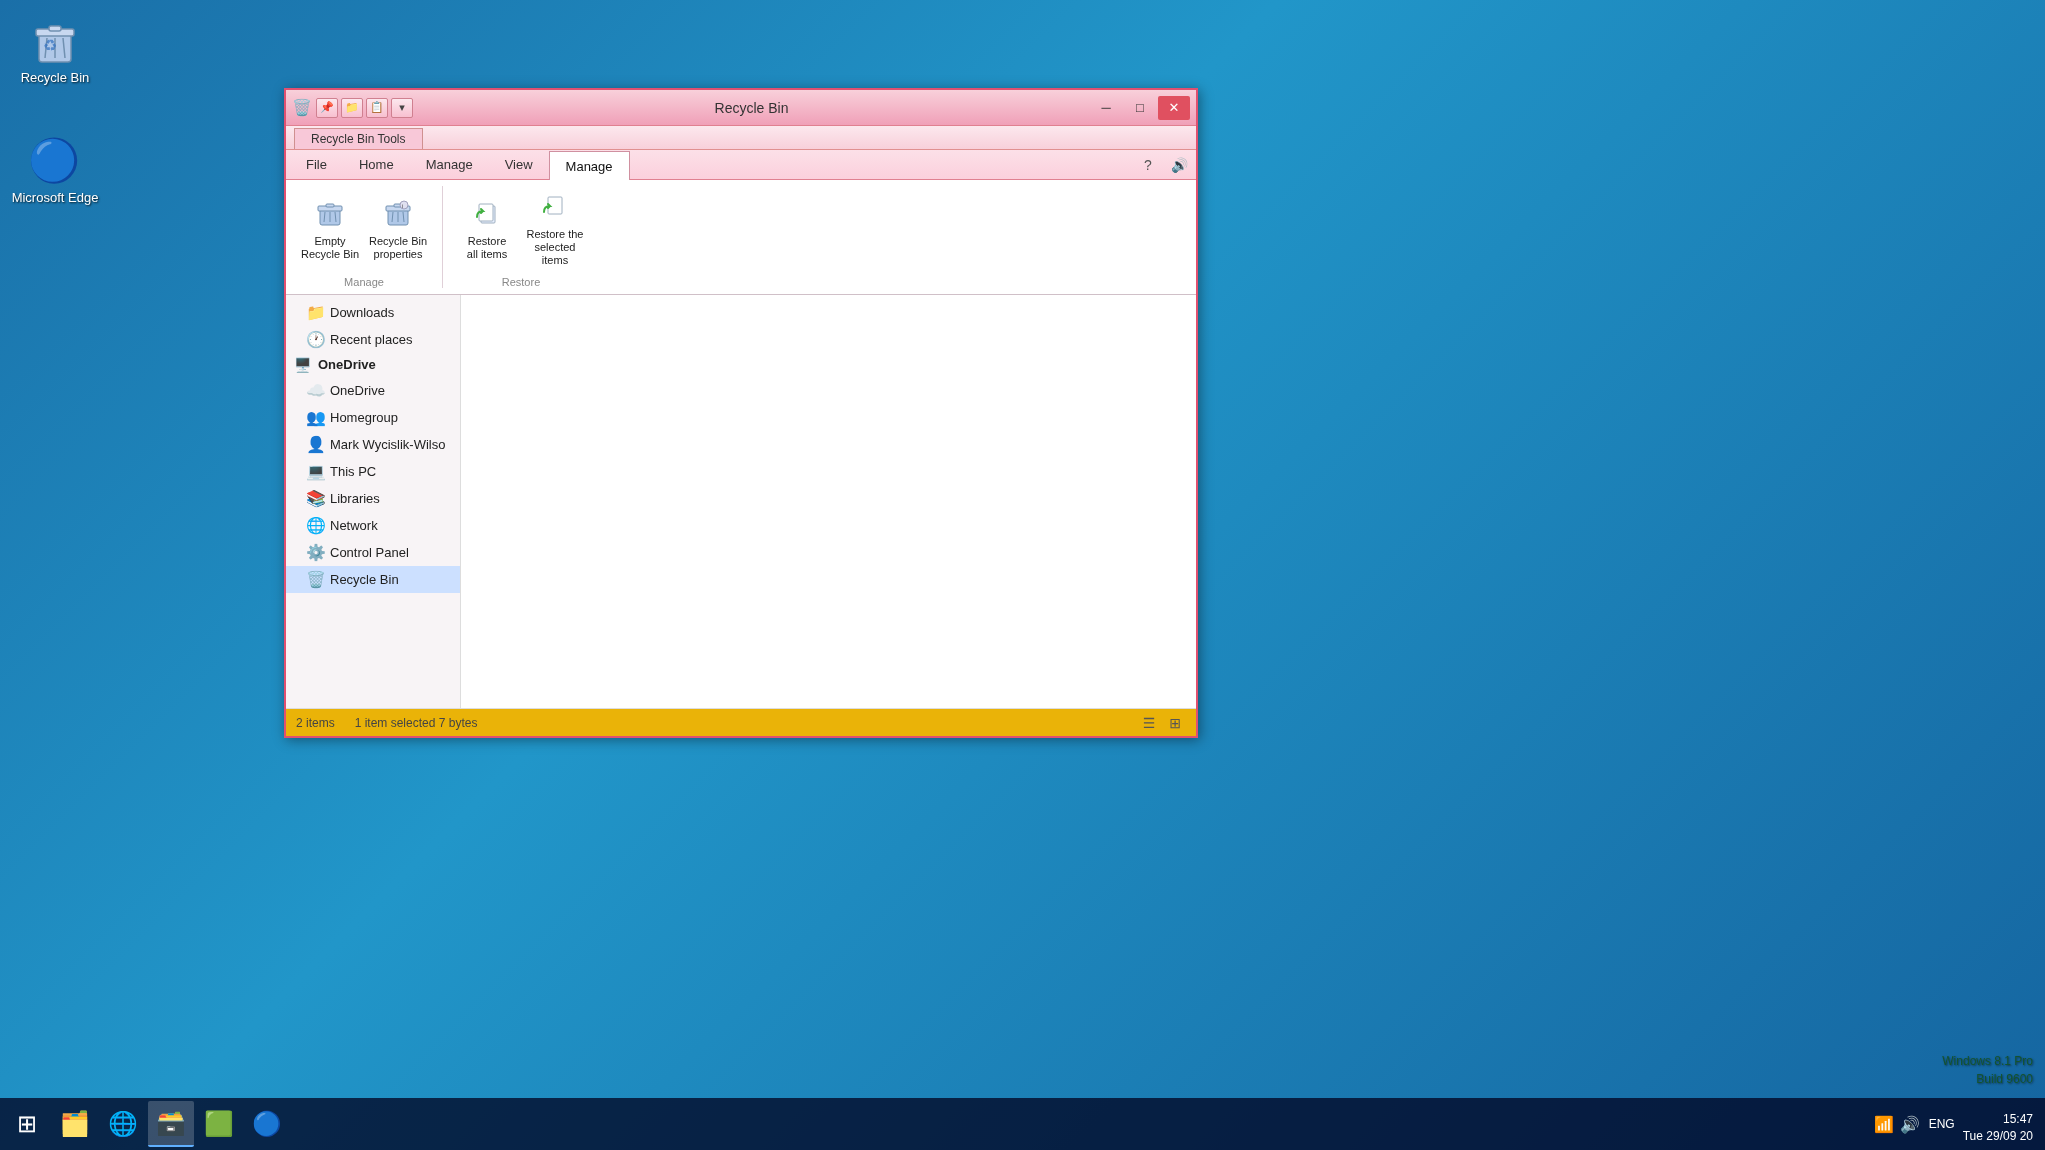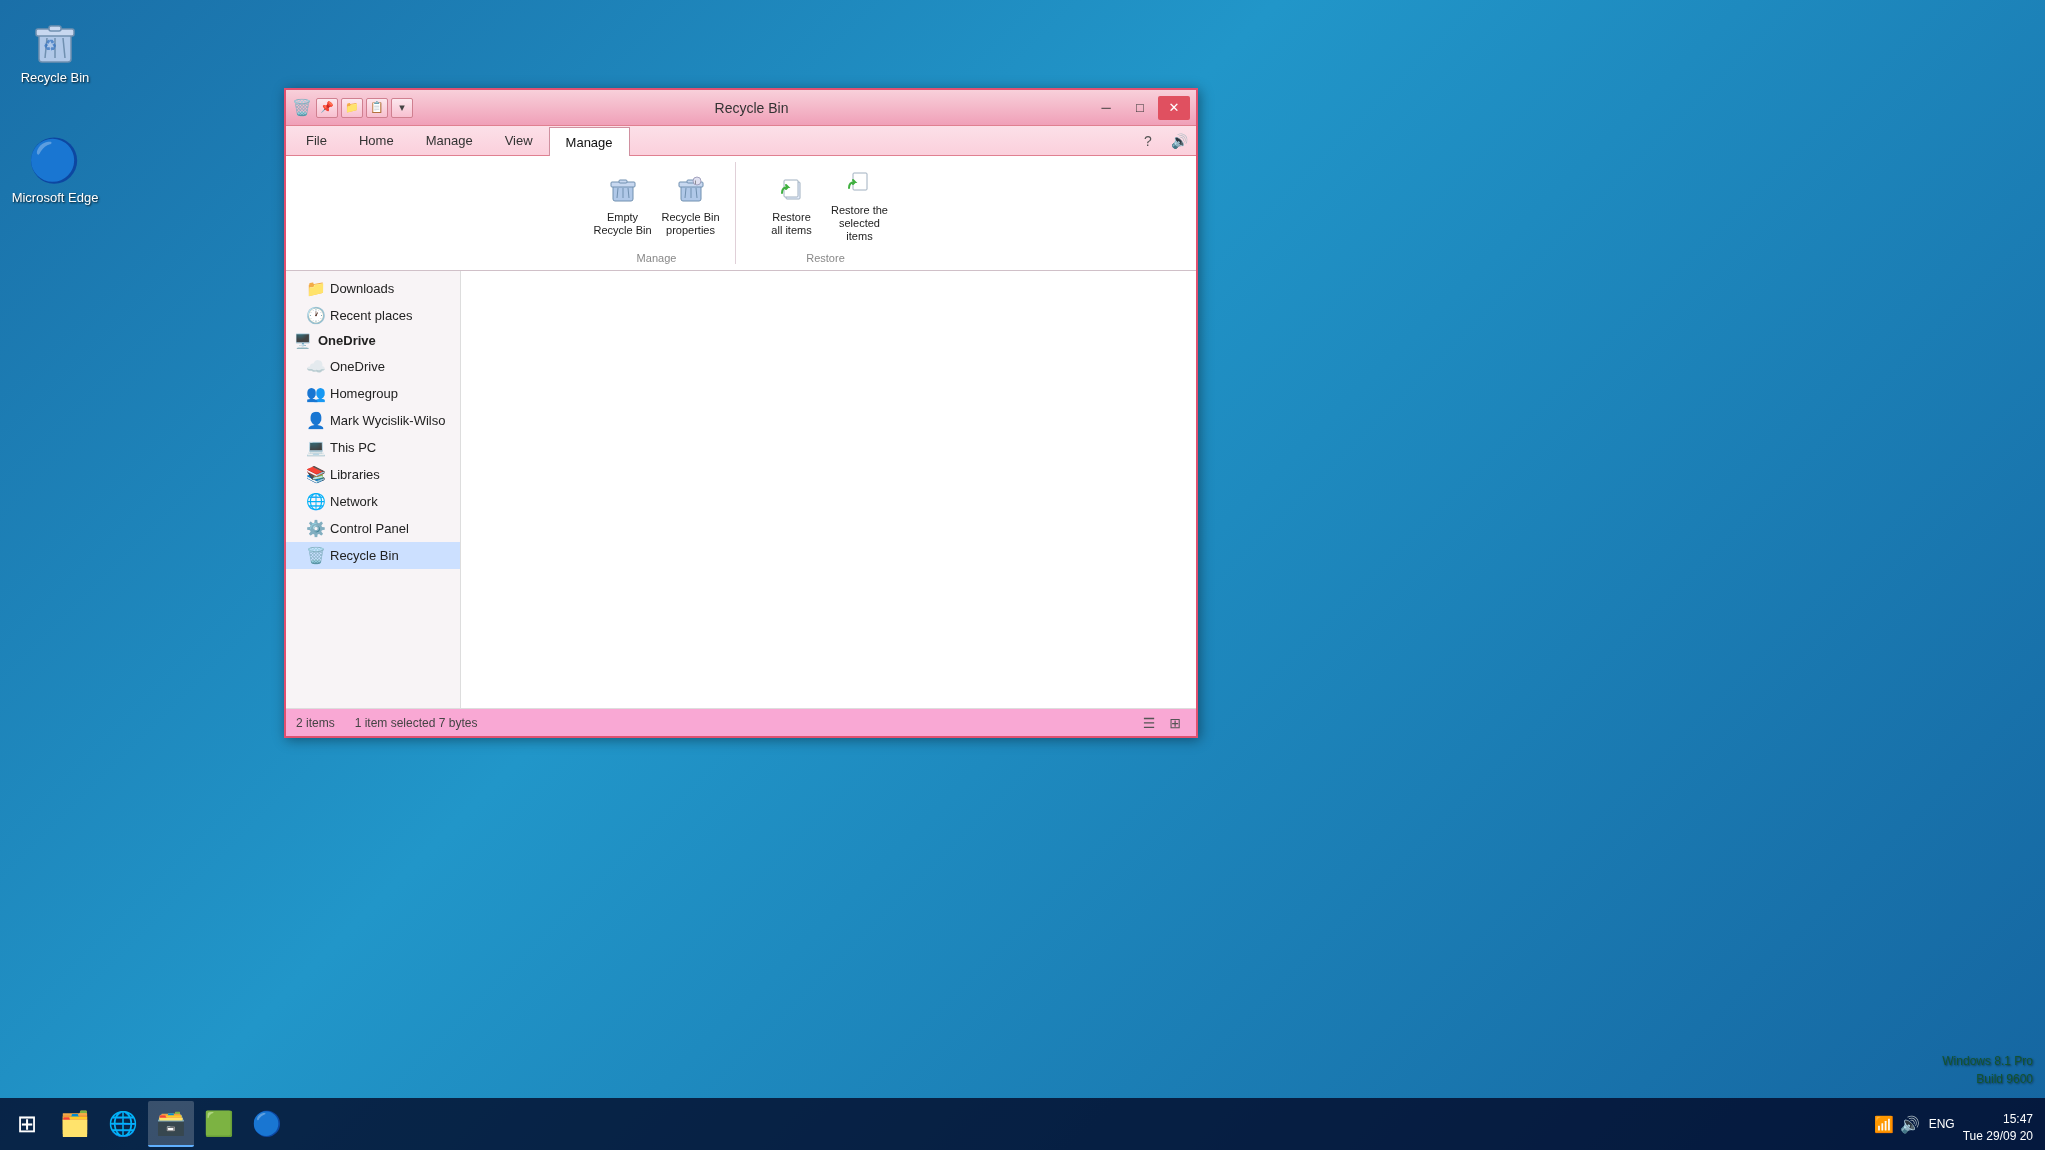--- a/index.html
+++ b/index.html
@@ -194,25 +194,24 @@
       justify-content: center;
       font-size: 14px;
       cursor: pointer;
       color: #555;
     }
 
     
     .ribbon-content {
       background: white;
       border-bottom: 1px solid #d0c0c8;
-      padding: 6px 8px;
+      padding: 6px 0;
       display: flex;
       align-items: stretch;
-      gap: 12px;
-      justify-content: center;
+      gap: 0;
     }
     .ribbon-group {
       display: flex;
       flex-direction: column;
       align-items: center;
       padding: 0 12px;
       border-right: 1px solid #e0d0d8;
     }
     .ribbon-group:last-child { border-right: none; }
     .ribbon-group-items {
@@ -290,21 +289,21 @@
 
     
     .content-pane {
       flex: 1;
       background: white;
       overflow: auto;
     }
 
     
     .status-bar {
-      background: #f9a8d4;
+      background: #eab308;
       height: 28px;
       border-top: 1px solid #ddd;
       display: flex;
       align-items: center;
       padding: 0 10px;
       font-size: 12px;
       color: #444;
       gap: 20px;
     }
     .status-bar-right {
@@ -442,20 +441,23 @@
         </div>
       </div>
       <div class="title-bar-title">Recycle Bin</div>
       <div class="title-bar-controls">
         <div class="win-btn minimize">─</div>
         <div class="win-btn maximize">□</div>
         <div class="win-btn close">✕</div>
       </div>
     </div>
 
+    <div class="context-tab-bar">
+      <div class="context-tab">Recycle Bin Tools</div>
+    </div>
 
     <div class="ribbon-tab-bar">
       <div class="ribbon-tab">File</div>
       <div class="ribbon-tab">Home</div>
       <div class="ribbon-tab">Manage</div>
       <div class="ribbon-tab">View</div>
       <div class="ribbon-tab active">Manage</div>
       <div class="ribbon-tab-right">
         <div class="ribbon-icon-btn">?</div>
         <div class="ribbon-icon-btn">🔊</div>

